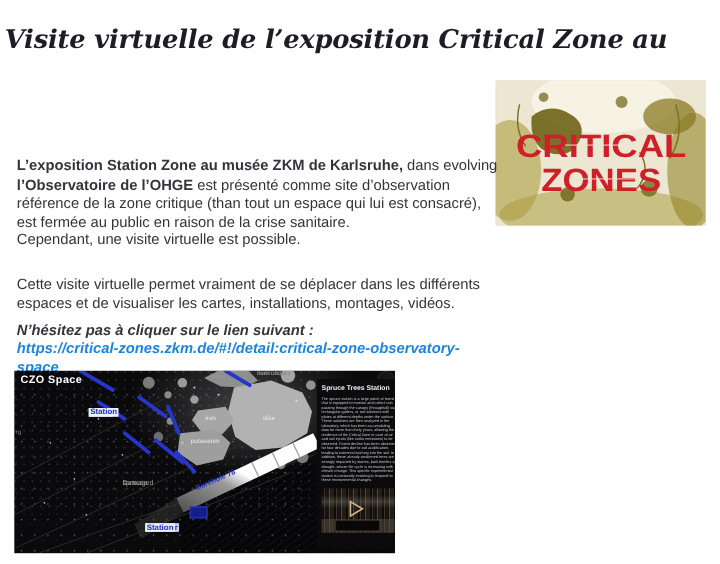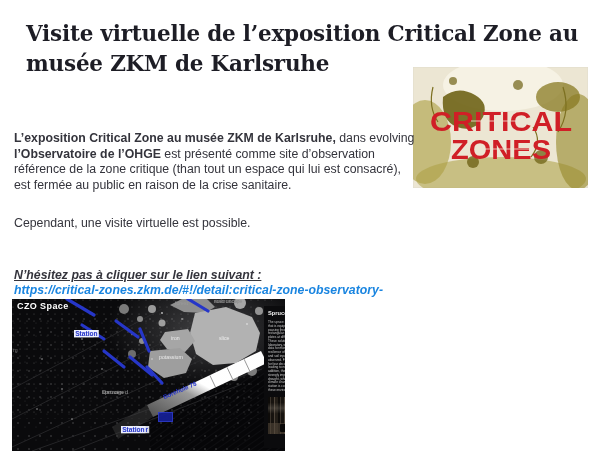--- a/index.html
+++ b/index.html
@@ -1,37 +1,37 @@
 <!DOCTYPE html>
 <html><head>
 <meta charset="utf-8">
 <style>
   html,body{margin:0;padding:0;background:#fff;}
   .page{position:relative;width:600px;height:470px;background:#fff;overflow:hidden;
         font-family:"Liberation Sans",sans-serif;color:#34343c;}
 
   
-  .title{position:absolute;left:26px;top:5px;width:560px;
+  .title{position:absolute;left:4px;top:5px;width:560px;
          font-family:"DejaVu Serif",serif;font-weight:bold;
-         font-size:21.5px;line-height:30px;color:#1d1d25;letter-spacing:-0.2px;}
+         font-size:21.5px;line-height:30px;color:#1d1d25;letter-spacing:-0.2px;font-style:italic;}
   .date{position:absolute;left:14px;top:86px;font-size:12px;font-weight:bold;color:#26262e;}
   .para{position:absolute;left:14px;width:401px;font-size:12.3px;line-height:15.6px;color:#34343c;}
   .p1{top:119px;}
-  .p2{top:204px;}
+  .p2{top:180px;}
   .p3{top:218px;}
-  .cta{top:256px;font-weight:bold;font-style:italic;text-decoration:underline;}
+  .cta{top:256px;font-weight:bold;font-style:italic;}
   .linkline{top:271px;font-weight:bold;font-style:italic;}
   .b{font-weight:bold;}
   a.visit{color:#1a85e0;text-decoration:none;}
 
   
   .banner{position:absolute;left:413px;top:67px;width:175px;height:121px;}
 
   
-  .viewer{position:absolute;left:12px;top:299px;width:273px;height:152px;
+  .viewer{position:absolute;left:12px;top:309px;width:317px;height:152px;
           background:#0a0a0c;overflow:hidden;}
   .viewer *{position:absolute;}
   .vtex{left:0;top:0;}
   .czo{left:5px;top:2px;color:#fff;font-weight:bold;font-size:9px;letter-spacing:.4px;}
   .tiny{transform-origin:top left;white-space:nowrap;}
   .chip{transform:scale(.6);font-size:11px;line-height:12px;font-weight:bold;color:#2433c8;text-align:center;}
   .chip span{display:inline-block;background:rgba(238,241,255,.88);padding:0 2px;margin-bottom:1px;}
   .chip span{display:table;margin:0 auto 1px auto;}
   .graylbl{transform:scale(.6);font-size:10px;line-height:11px;color:#9a9a9a;}
   .maplbl{transform:scale(.55);font-size:9.5px;line-height:10px;color:#ededed;}
@@ -54,21 +54,21 @@
         repeating-linear-gradient(90deg,#0d0b09 0 2px,#3a332b 2px 3px,#17130f 3px 6px,#4d443a 6px 7px,#221d17 7px 10px);}
   .log{left:12px;top:27px;width:36px;height:8px;background:#090807;border-radius:1px;}
   .play{left:22px;top:9px;}
 </style>
 </head>
 <body>
 
 <div class="page">
 
   <h1 class="title"><span>Visite virtuelle de l’exposition Critical Zone au</span><br>
-      <span>musée ZKM de Karlsruhe</span></h1>
+      </h1>
 
 
   <svg class="banner" width="175" height="121" viewBox="0 0 175 121">
     <rect width="175" height="121" stroke="#e0dccc" fill="#ece6d3"></rect>
     <ellipse cx="90" cy="18" rx="60" ry="26" fill="#f6f2e4"></ellipse>
     <ellipse cx="12" cy="75" rx="26" ry="42" fill="#b0a44b" opacity="0.65"></ellipse>
     <ellipse cx="88" cy="112" rx="85" ry="22" fill="#ab9f42" opacity="0.55"></ellipse>
     <ellipse cx="165" cy="75" rx="22" ry="48" fill="#948728" opacity="0.6"></ellipse>
     <path d="M30,30 q15,-12 32,-2 q14,8 8,22 q-8,16 -26,10 q-16,-6 -14,-30z" fill="#6f6316" opacity="0.9"></path>
     <ellipse cx="145" cy="30" rx="22" ry="15" fill="#887a22" opacity="0.75"></ellipse>
@@ -78,24 +78,25 @@
     <circle cx="40" cy="14" r="4" fill="#6f6316" opacity="0.7"></circle>
     <path d="M120,60 q10,15 -2,30" stroke="#7c7020" stroke-width="1.2" fill="none"></path>
     <path d="M150,20 q8,25 -5,45" stroke="#7c7020" stroke-width="1.2" fill="none"></path>
     <path d="M20,20 q-5,20 5,35" stroke="#7c7020" stroke-width="1.2" fill="none"></path>
     <text x="88" y="64" text-anchor="middle" font-size="27" font-weight="bold" font-family="Liberation Sans, sans-serif" textLength="142" lengthAdjust="spacingAndGlyphs" fill="#d01f26">CRITICAL</text>
     <text x="88" y="92" text-anchor="middle" font-size="27" font-weight="bold" font-family="Liberation Sans, sans-serif" textLength="100" lengthAdjust="spacingAndGlyphs" fill="#d01f26">ZONES</text>
     <line x1="58" y1="54" x2="120" y2="54" stroke="#ece6d3" stroke-width="1.4" opacity="0.55"></line>
     <line x1="62" y1="82" x2="116" y2="82" stroke="#ece6d3" stroke-width="1.4" opacity="0.55"></line>
   </svg>
 
-  <p class="para p1"><span class="b">L’exposition Critical Zone au musée ZKM de Karlsruhe,</span><span> dans evolving </span><span class="b">l’Observatoire de l’OHGE</span><span> est présenté comme site d’observation référence de la zone critique (than tout un espace qui lui est consacré), est fermée au public en raison de la crise sanitaire.</span></p>
+  <p class="para p1"><span class="b">L’exposition Station Zone au musée ZKM de Karlsruhe,</span><span> dans evolving </span><span class="b">l’Observatoire de l’OHGE</span><span> est présenté comme site d’observation référence de la zone critique (than tout un espace qui lui est consacré), est fermée au public en raison de la crise sanitaire.</span></p>
 
   <p class="para p2">Cependant, une visite virtuelle est possible.</p>
 
+  <p class="para p3">Cette visite virtuelle permet vraiment de se déplacer dans les différents espaces et de visualiser les cartes, installations, montages, vidéos.</p>
 
   <p class="para cta">N’hésitez pas à cliquer sur le lien suivant :</p>
 
   <p class="para linkline"><a class="visit" href="#">https://critical-zones.zkm.de/#!/detail:critical-zone-observatory-space</a></p>
 
   <div class="viewer">
 
     <svg class="vtex" width="323" height="152" viewBox="0 0 323 152">
       <defs>
         <pattern id="dots1" width="7" height="7" patternUnits="userSpaceOnUse">

